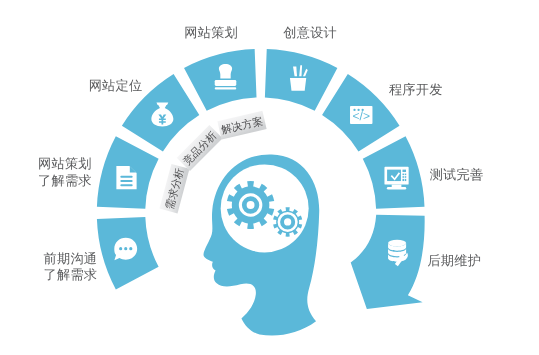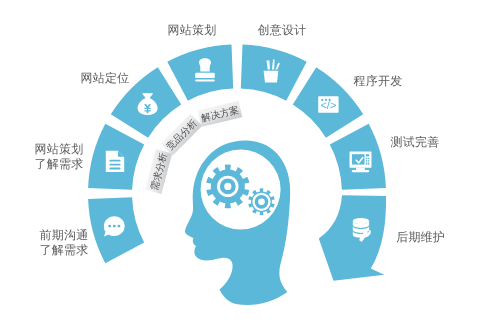--- a/index.html
+++ b/index.html
@@ -161,19 +161,19 @@
   </div>
   <div class="olabel" style="left:160px;top:23px;width:64px;">
     <div>网站策划</div>
   </div>
   <div class="olabel" style="left:250px;top:23px;width:64px;">
     <div>创意设计</div>
   </div>
   <div class="olabel" style="left:346px;top:74px;width:64px;">
     <div>程序开发</div>
   </div>
-  <div class="olabel" style="left:383px;top:135px;width:64px;">
+  <div class="olabel" style="left:383px;top:153px;width:64px;font-family:Liberation Mono, monospace;">
     <div>测试完善</div>
   </div>
-  <div class="olabel" style="left:381px;top:230px;width:64px;text-align:right;">
+  <div class="olabel" style="left:381px;top:230px;width:64px;">
     <div>后期维护</div>
   </div>
 </div>
 
 </body></html>

